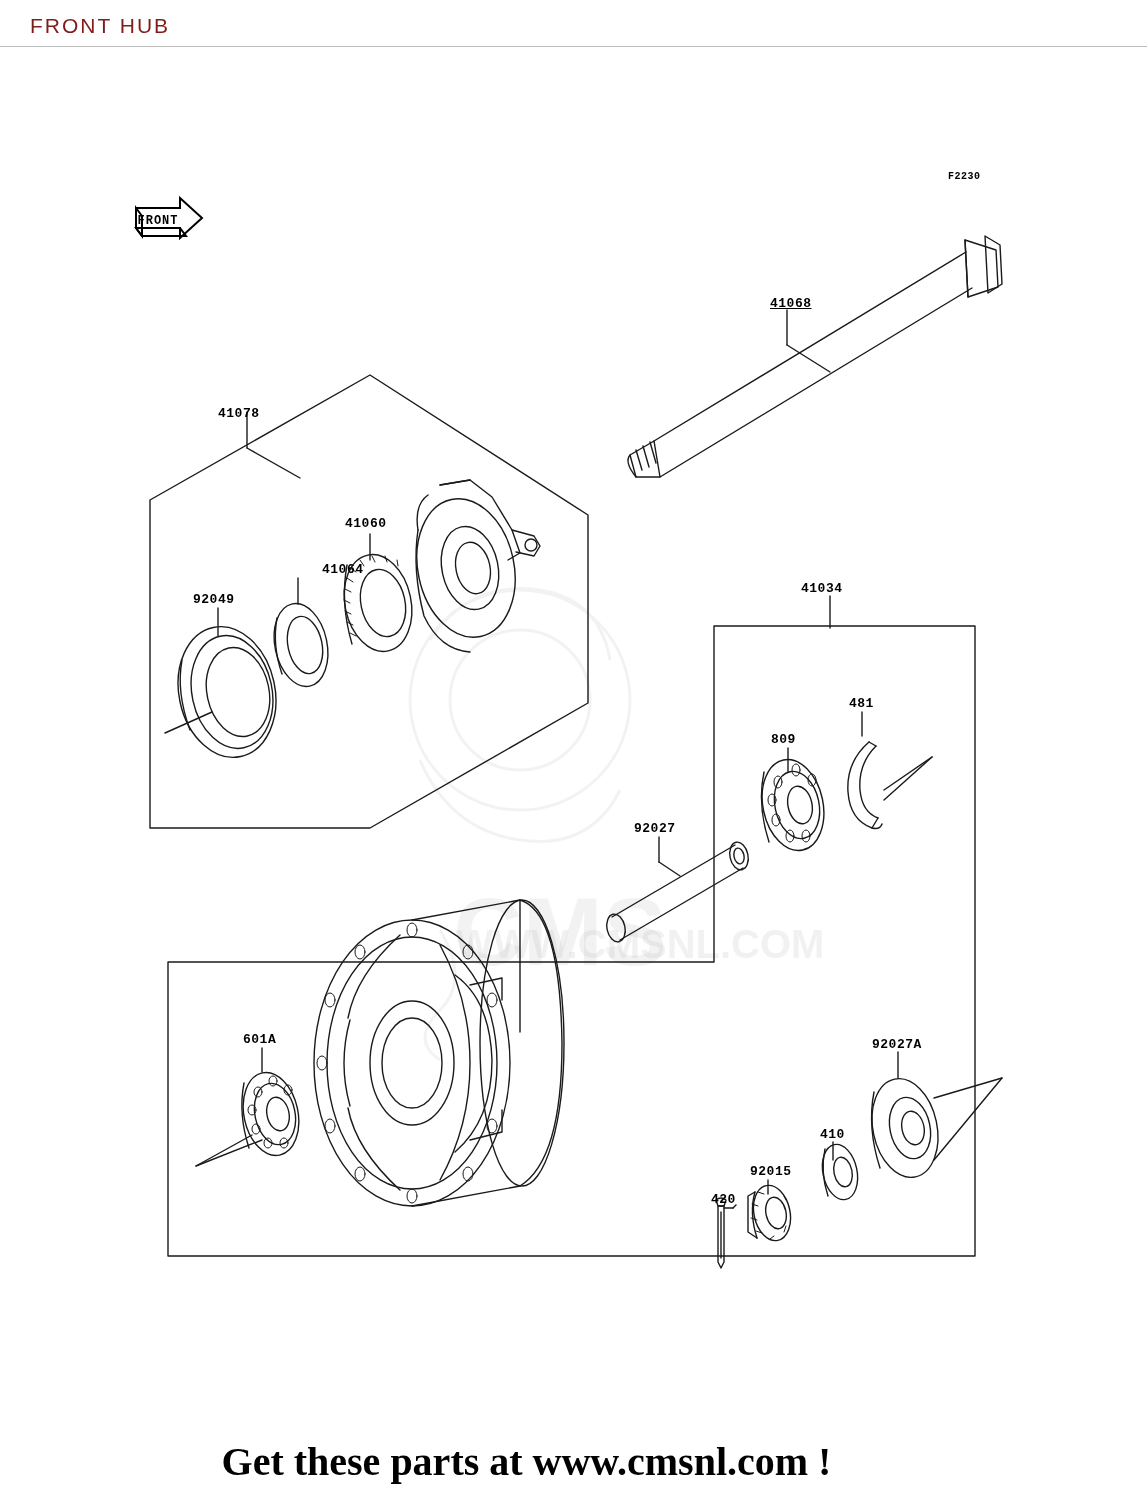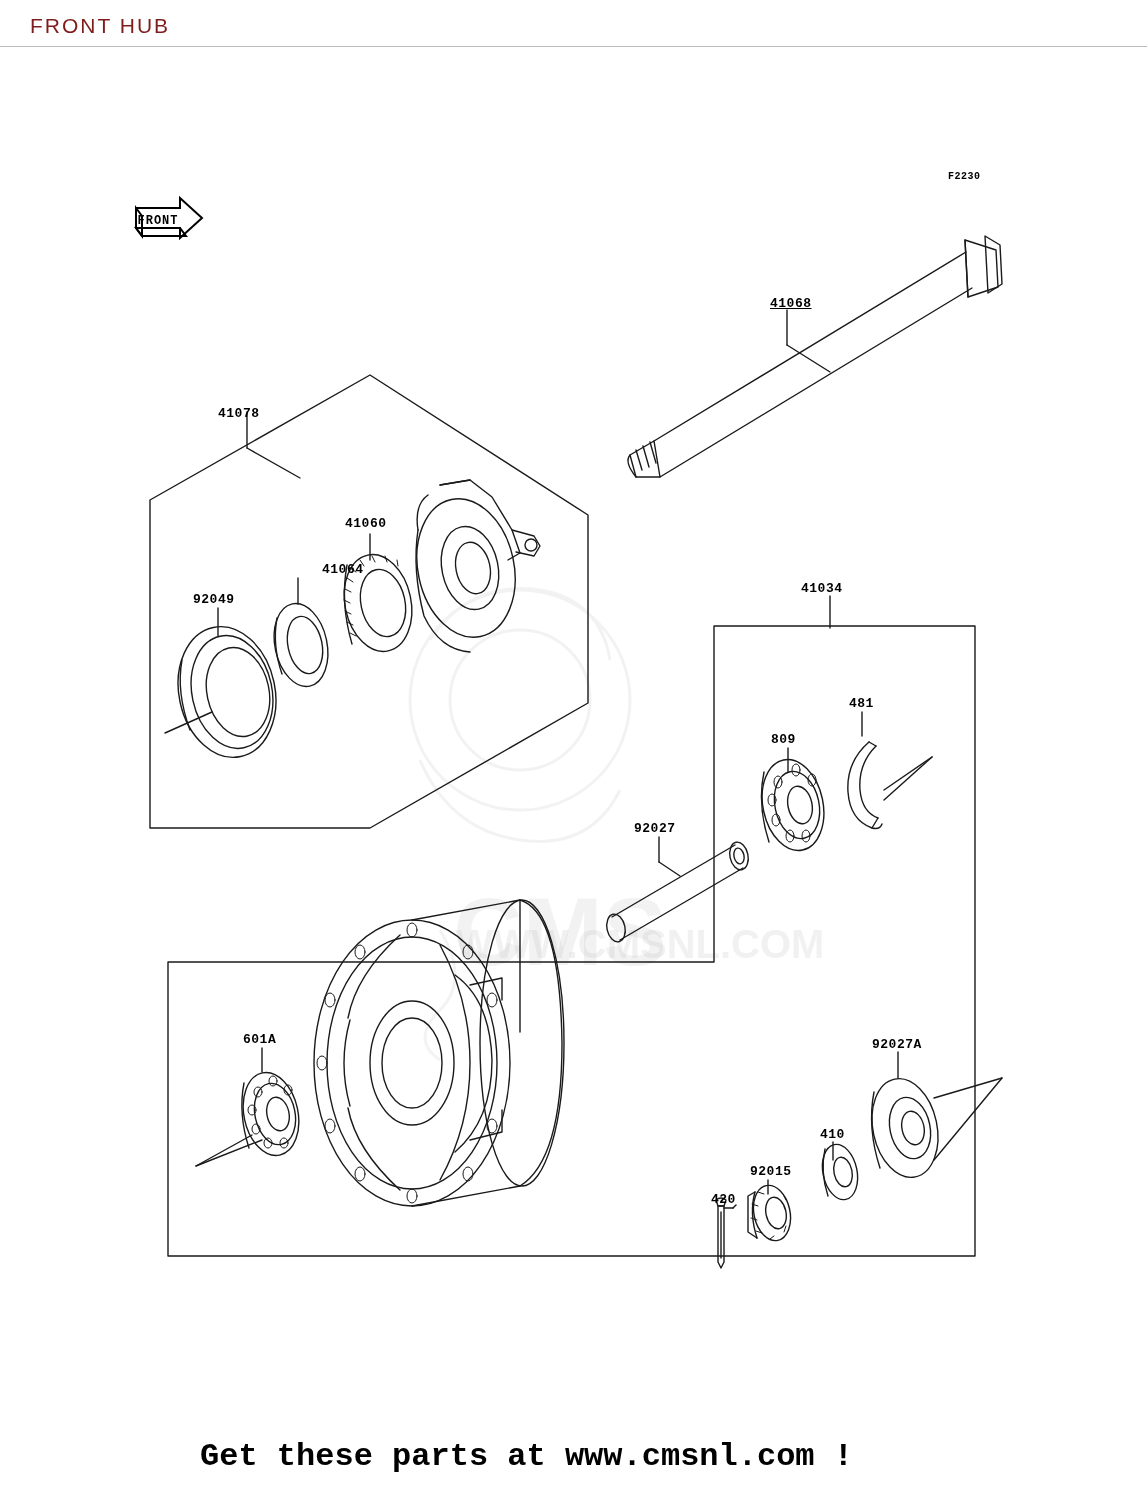--- a/index.html
+++ b/index.html
@@ -40,23 +40,23 @@
     font-weight: bold;
     font-family: "Liberation Mono", monospace;
     letter-spacing: 0.5px;
   }
   #footer-text {
     position: absolute;
     left: 0;
     top: 1438px;
     width: 1053px;
     text-align: center;
-    font-size: 32px;
+    font-size: 40px;
     font-weight: bold;
-    font-family: Liberation Mono, monospace;
+    font-family: Liberation Serif, serif;
   }
   .callout {
     position: absolute;
     font-size: 13px;
     font-weight: bold;
     font-family: "Liberation Mono", monospace;
     letter-spacing: 0.5px;
     white-space: nowrap;
   }
   #art {

